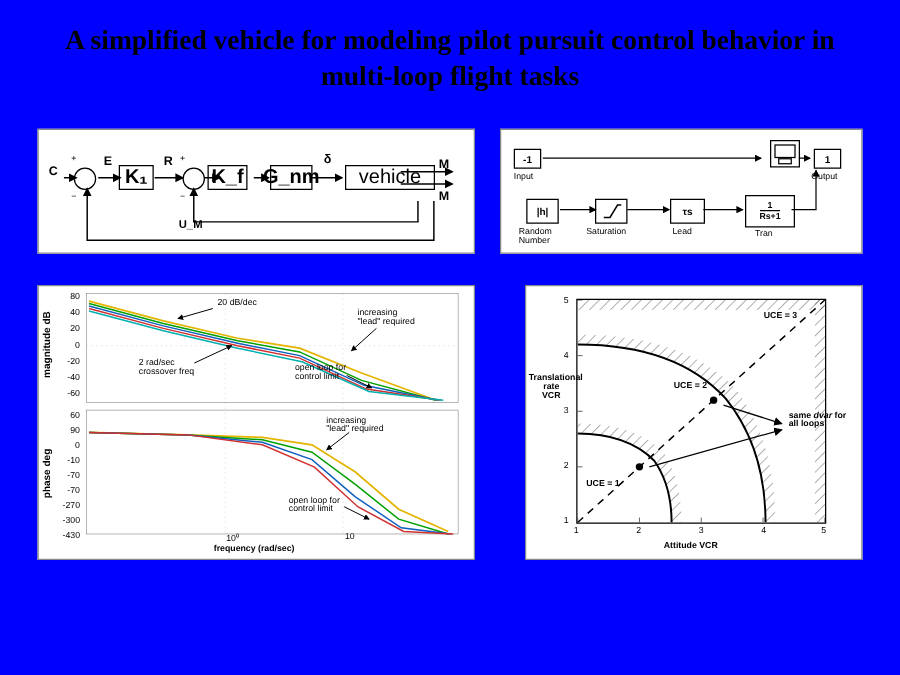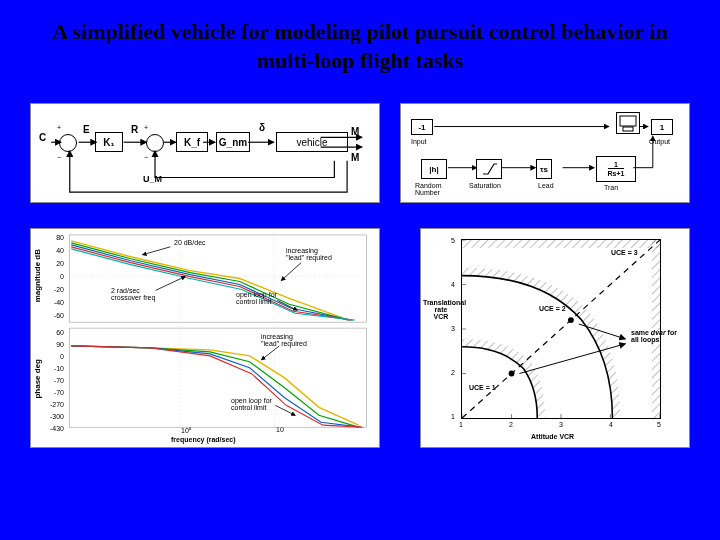--- a/index.html
+++ b/index.html
@@ -45,21 +45,21 @@
     position: absolute;
     width: 18px; height: 18px;
     border: 1.5px solid #000;
     border-radius: 50%;
     background: #fff;
   }
   .block {
     position: absolute;
     border: 1.5px solid #000;
     background: #fff;
-    font-size: 10px;
+    font-size: 16px;
     font-weight: bold;
     display: flex;
     align-items: center;
     justify-content: center;
     padding: 2px 4px;
   }
   .lbl {
     position: absolute;
     font-size: 10px;
     font-weight: bold;
@@ -108,21 +108,21 @@
     <span class="lbl" style="left:8px;top:28px">C</span>
     <div class="sum" style="left:28px;top:30px"></div>
     <span class="small-lbl" style="left:26px;top:20px">+</span>
     <span class="small-lbl" style="left:26px;top:50px">−</span>
     <span class="lbl" style="left:52px;top:20px">E</span>
     <div class="block" style="left:64px;top:28px;width:28px;height:20px">K₁</div>
     <span class="lbl" style="left:100px;top:20px">R</span>
     <div class="sum" style="left:115px;top:30px"></div>
     <span class="small-lbl" style="left:113px;top:20px">+</span>
     <span class="small-lbl" style="left:113px;top:50px">−</span>
-    <div class="block" style="left:145px;top:28px;width:32px;height:20px">K_f</div>
+    <div class="block" style="left:135px;top:28px;width:32px;height:20px">K_f</div>
     <div class="block" style="left:185px;top:28px;width:34px;height:20px">G_nm</div>
     <span class="lbl" style="left:228px;top:18px">δ</span>
     <div class="block" style="left:245px;top:28px;width:72px;height:20px;font-weight:normal">vehicle</div>
     <span class="lbl" style="left:320px;top:22px">M</span>
     <span class="lbl" style="left:320px;top:48px">M</span>
     <span class="lbl" style="left:112px;top:70px;font-size:9px">U_M</span>
     <svg class="overlay" viewBox="0 0 350 100">
       <defs>
           <marker id="ah" markerWidth="6" markerHeight="6" refX="5" refY="3" orient="auto">
             <path d="M0,0 L6,3 L0,6 z" fill="#000"></path>
@@ -153,21 +153,21 @@
     <span class="small-lbl" style="left:14px;top:78px;white-space:pre-line">Random
 Number</span>
 
     <div class="block" style="left:75px;top:55px;width:26px;height:20px">
       <svg width="20" height="14">
           <polyline points="2,12 7,12 13,2 18,2" fill="none" stroke="#000" stroke-width="1.2"></polyline>
         </svg>
     </div>
     <span class="small-lbl" style="left:68px;top:78px">Saturation</span>
 
-    <div class="block" style="left:135px;top:55px;width:16px;height:20px;font-size:8px">τs</div>
+    <div class="block" style="left:135px;top:55px;width:28px;height:20px;font-size:8px">τs</div>
     <span class="small-lbl" style="left:137px;top:78px">Lead</span>
 
     <div class="block" style="left:195px;top:52px;width:40px;height:26px;font-size:7px;flex-direction:column">
       <span>1</span>
       <span style="border-top:1px solid #000;padding-top:1px">Rs+1</span>
     </div>
     <span class="small-lbl" style="left:203px;top:80px">Tran</span>
 
     <div class="block" style="left:215px;top:8px;width:24px;height:22px;padding:0">
       <svg width="22" height="20">

